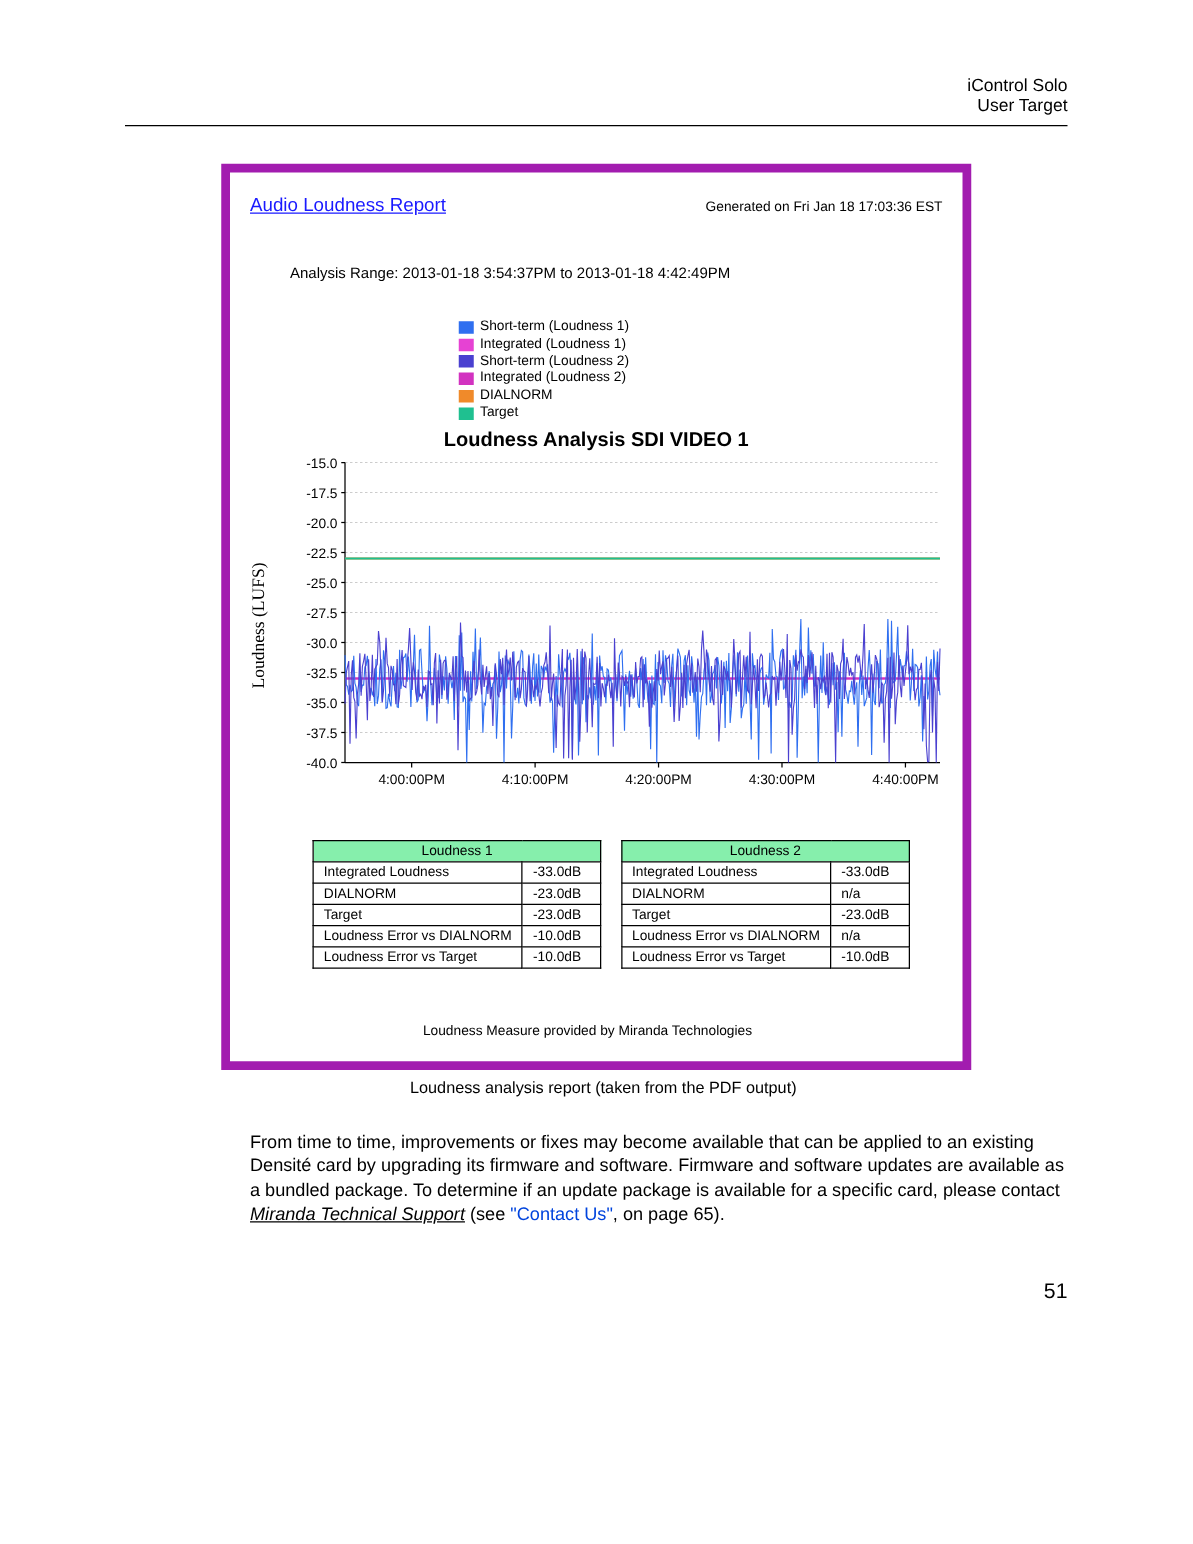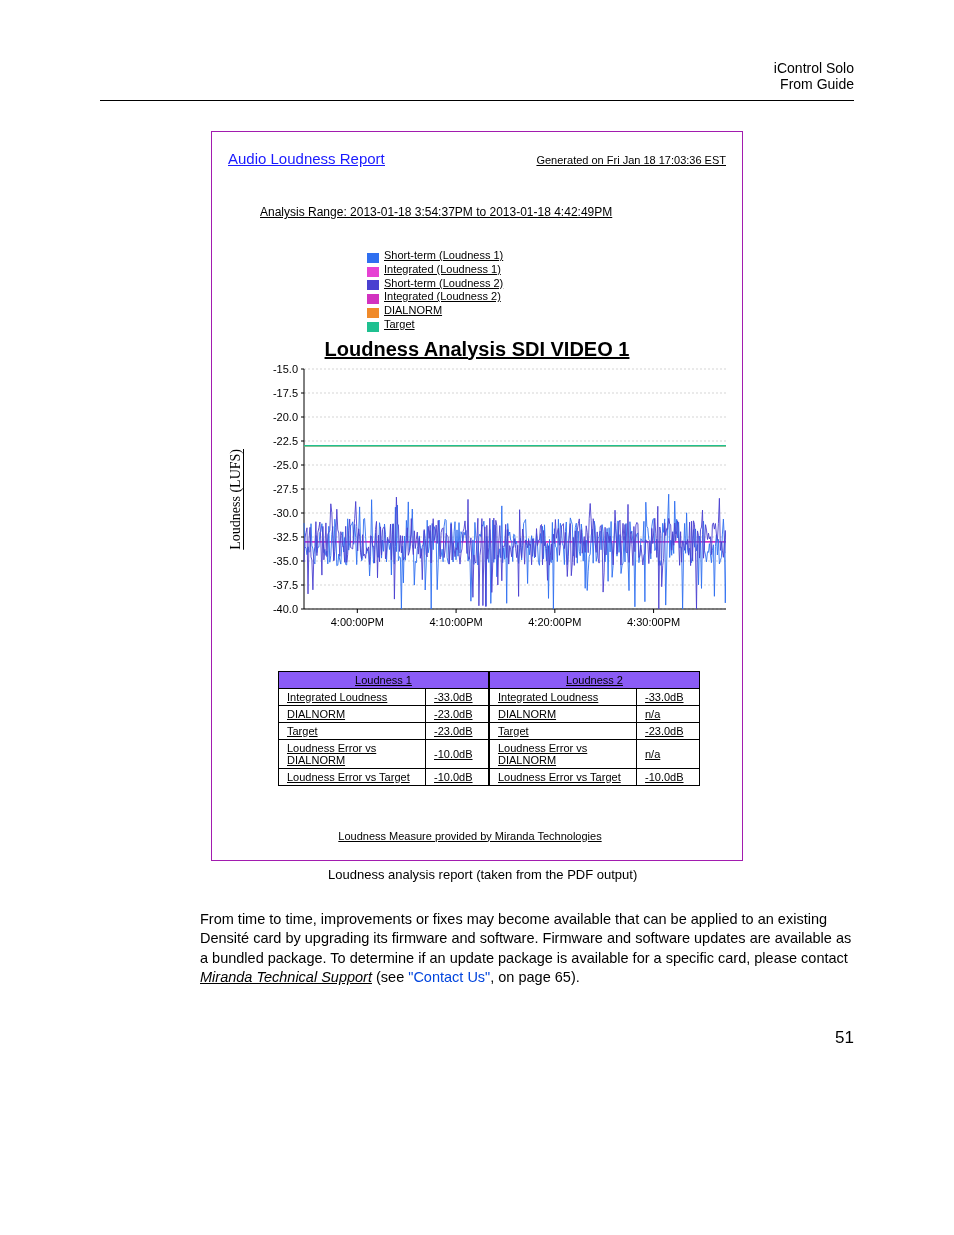--- a/index.html
+++ b/index.html
@@ -18,26 +18,25 @@
     text-align: right;
     font-size: 14px;
     margin-bottom: 8px;
   }
   .header-rule {
     border: none;
     border-top: 1px solid #000;
     margin: 0 0 30px 0;
   }
   .figure-frame {
-    width: 532px;
+    width: 600px;
     margin: 0 auto;
-    border: 1px solid #a21caf;
+    border: 7px solid #a21caf;
     padding: 18px 16px 18px 16px;
     box-sizing: border-box;
-    text-decoration: underline;
   }
   .report-title {
     font-size: 15px;
     color: #1a1aff;
     text-decoration: underline;
     font-family: Arial, sans-serif;
     font-weight: normal;
   }
   .gen-date {
     font-size: 11px;
@@ -56,32 +55,32 @@
     margin-left: 32px;
     margin-bottom: 30px;
   }
   .legend {
     width: 220px;
     margin: 0 auto 6px auto;
     font-size: 11px;
     font-family: Arial, sans-serif;
     line-height: 1.25;
   }
-  .legend-row { display:flex; align-items:flex-end; }
+  .legend-row { display:flex; align-items:center; }
   .swatch {
     width: 12px;
     height: 10px;
     display: inline-block;
     margin-right: 5px;
     flex-shrink:0;
   }
   .chart-title {
     text-align: center;
     font-weight: bold;
-    font-size: 20px;
+    font-size: 16px;
     font-family: Verdana, Arial, sans-serif;
     margin: 2px 0 4px 0;
   }
   .chart-wrap {
     display: flex;
     align-items: center;
   }
   .ylabel {
     writing-mode: vertical-rl;
     transform: rotate(180deg);
@@ -100,21 +99,21 @@
     font-family: Arial, sans-serif;
     font-size: 11px;
   }
   table.loudness th, table.loudness td {
     border: 1px solid #000;
     padding: 2px 8px;
   }
   table.loudness th {
     font-weight: normal;
     text-align: center;
-    background: #8b5cf6;
+    background: #86efac;
   }
   table.loudness th[colspan] {
     font-weight: normal;
   }
   table.loudness td.val { text-align:left; width:46px;}
   .footer-note {
     text-align: center;
     font-size: 11px;
     font-family: Arial, sans-serif;
     margin-top: 44px;
@@ -143,21 +142,21 @@
     margin-top: 40px;
   }
 </style>
 </head>
 <body>
 
 <div class="page">
 
   <div class="header-block">
     <div>iControl Solo</div>
-    <div>From Guide</div>
+    <div>User Target</div>
   </div>
   <hr class="header-rule">
 
   <div class="figure-frame">
     <div class="report-top">
       <span class="report-title">Audio Loudness Report</span>
       <span class="gen-date">Generated on Fri Jan 18 17:03:36 EST</span>
     </div>
 
     <div class="analysis-range">Analysis Range: 2013-01-18 3:54:37PM to 2013-01-18 4:42:49PM</div>

